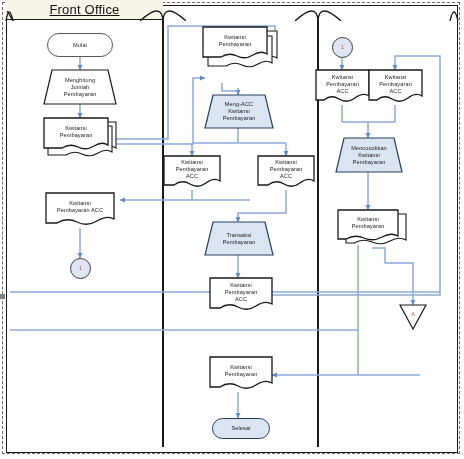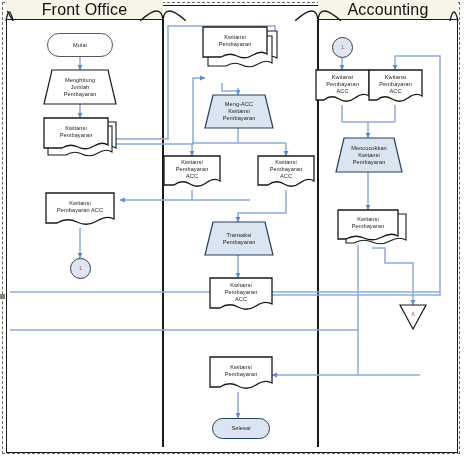--- a/index.html
+++ b/index.html
@@ -13,21 +13,21 @@
   .sel-frame{position:absolute;left:2px;top:2px;width:458px;height:452px;
              border:1px dashed #6b6b6b;box-sizing:border-box;pointer-events:none;}
   .handle{position:absolute;width:5px;height:5px;background:#808080;}
 
   
   .pool{position:absolute;left:6px;top:5px;width:452px;height:448px;
         border:1.5px solid #1a1a1a;box-sizing:border-box;background:#fff;}
   .lane-head{position:absolute;top:0;height:20px;background:#f7f4e8;
              border-bottom:1.5px solid #1a1a1a;box-sizing:border-box;
              display:flex;align-items:center;justify-content:center;}
-  .lane-head span{font-size:16px;color:#111;letter-spacing:.2px;}
+  .lane-head span{font-size:13px;color:#111;letter-spacing:.2px;text-decoration:underline;}
   .lane-div{position:absolute;top:20px;width:1.6px;background:#1a1a1a;height:427px;}
   .lane-curve{position:absolute;top:0;height:21px;width:46px;overflow:hidden;pointer-events:none;}
 
   
   .node{position:absolute;box-sizing:border-box;}
   .lbl{position:absolute;left:0;top:0;width:100%;height:100%;
        display:flex;flex-direction:column;align-items:center;justify-content:center;
        font-size:5.6px;line-height:7px;color:#1c1c1c;text-align:center;
        pointer-events:none;letter-spacing:.1px;}
   .lbl.one{font-size:6px;}
@@ -52,23 +52,20 @@
 <div id="stage">
 
   <div class="sel-frame"></div>
   <div class="handle" style="left:104px;top:0px;"></div>
   <div class="handle" style="left:0px;top:294px;"></div>
 
   <div class="pool"></div>
 
   <div class="lane-head" style="left:6px;width:157px;">
     <span>Front Office</span>
-  </div>
-  <div class="lane-head" style="left:318px;width:140px;">
-    <span>Accounting</span>
   </div>
 
   <svg class="lane-curve" style="left:140px;" viewBox="0 0 46 21">
     <path d="M0,21 Q22,1 23,21 Q24,1 46,21" fill="none" stroke="#1a1a1a" stroke-width="1.3"></path>
   </svg>
   <svg class="lane-curve" style="left:295px;" viewBox="0 0 46 21">
     <path d="M0,21 Q22,1 23,21 Q24,1 46,21" fill="none" stroke="#1a1a1a" stroke-width="1.3"></path>
   </svg>
   <svg class="lane-curve" style="left:0px;width:14px;" viewBox="0 0 14 21">
     <path d="M13,21 Q2,2 13,21" fill="none" stroke="#1a1a1a" stroke-width="1.3"></path>

